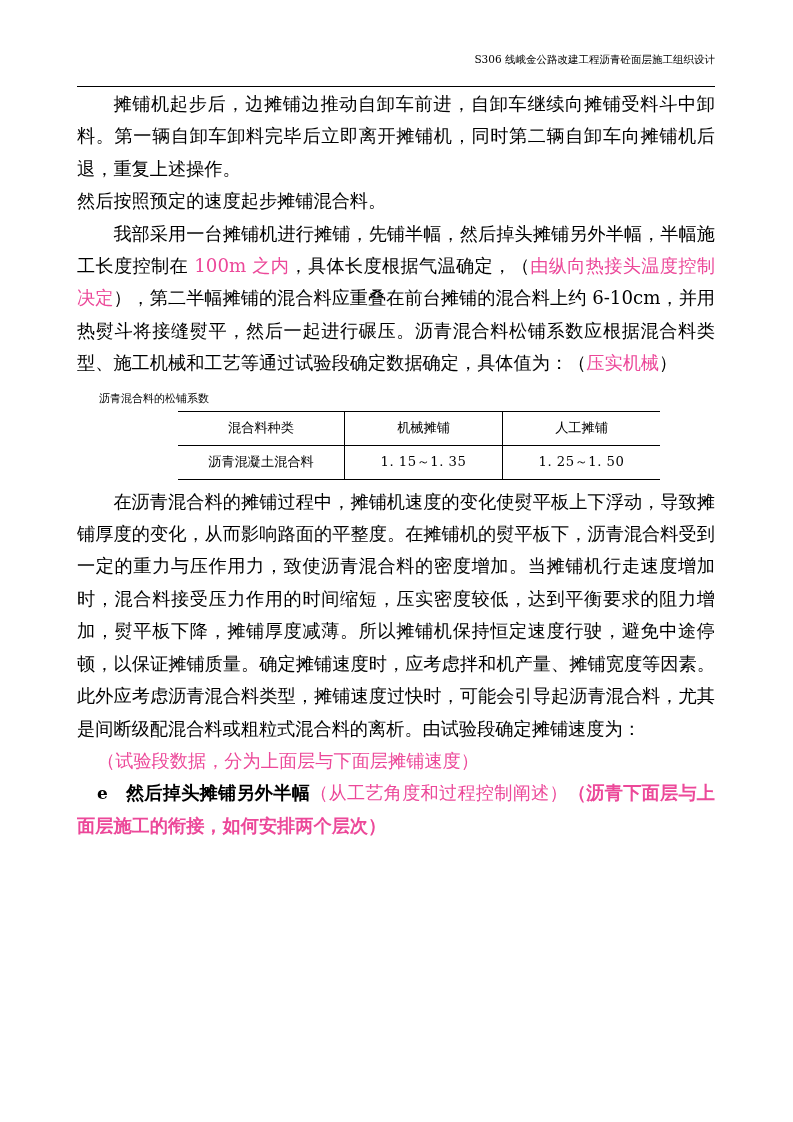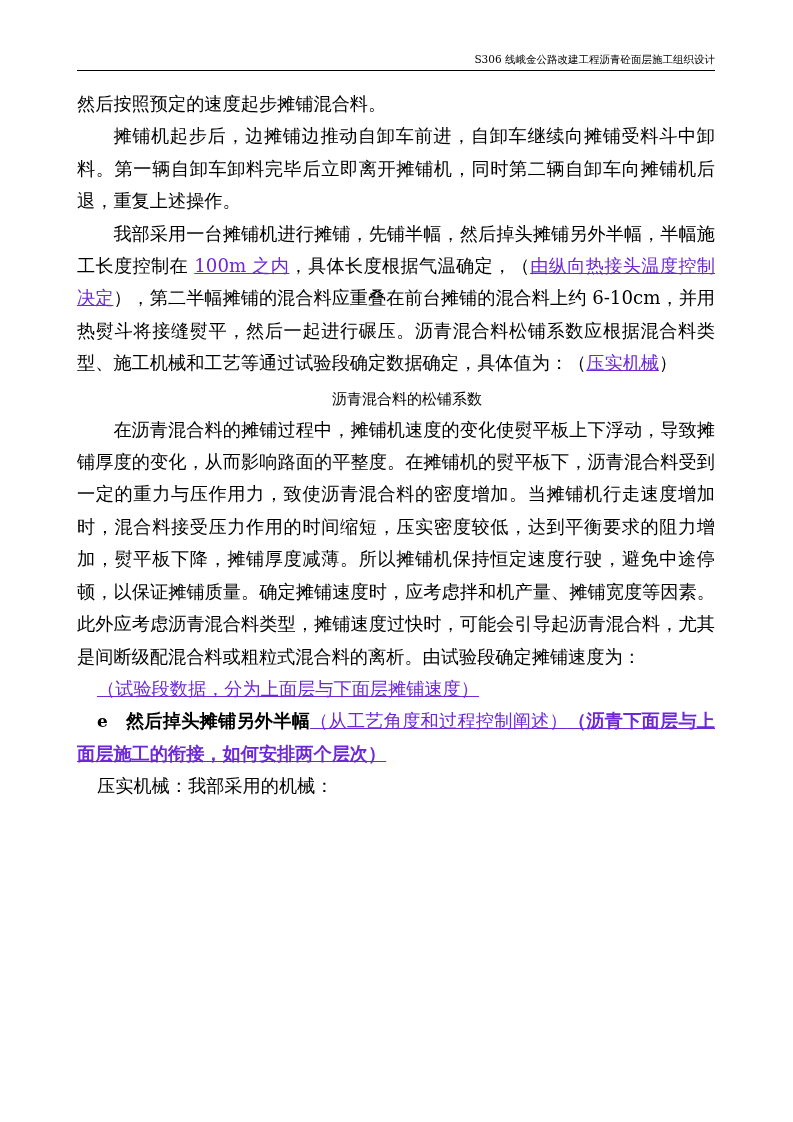--- a/index.html
+++ b/index.html
@@ -21,21 +21,21 @@
   }
   .header {
     position: absolute;
     top: 52px;
     left: 77px;
     width: 638px;
     text-align: right;
     font-size: 10.5px;
     line-height: 14px;
     color: #000;
-    padding-bottom: 4px;
+    padding-bottom: 20px;
     border-bottom: 1.2px solid #000;
     font-family: "DejaVu Serif", "Liberation Serif", serif;
   }
   .body-area {
     position: absolute;
     top: 88px;
     left: 77px;
     width: 638px;
   }
   p.para {
@@ -47,38 +47,36 @@
     letter-spacing: 0px;
     font-family: "DejaVu Serif", "Liberation Serif", serif;
   }
   p.indent {
     text-indent: 2em;
   }
   p.indent-1 {
     text-indent: 1.1em;
   }
   .red {
-    color: #6d28d9;
-    text-decoration: underline;
+    color: #ec4899;
   }
   .bold {
     font-weight: bold;
   }
   .latin {
     font-family: "DejaVu Serif", "Liberation Serif", serif;
     font-size: 17px;
   }
   
   .table-block {
     margin: 10px 0 6px 0;
     width: 638px;
   }
   .table-caption {
-    text-align: center;
-    font-size: 15px;
+    font-size: 11px;
     line-height: 18px;
     margin: 0 0 3px 0;
     padding-left: 22px;
   }
   table.coef {
     border-collapse: collapse;
     width: 468px;
     margin: 0 auto 0 101px;
     table-layout: fixed;
   }
@@ -108,36 +106,49 @@
 <body>
 
 <div class="page">
 
   <div class="header">
     <span>S306 线峨金公路改建工程沥青砼面层施工组织设计</span>
   </div>
 
   <div class="body-area">
 
+    <p class="para indent">摊铺机起步后，边摊铺边推动自卸车前进，自卸车继续向摊铺受料斗中卸料。第一辆自卸车卸料完毕后立即离开摊铺机，同时第二辆自卸车向摊铺机后退，重复上述操作。</p>
+
     <p class="para">然后按照预定的速度起步摊铺混合料。</p>
-
-    <p class="para indent">摊铺机起步后，边摊铺边推动自卸车前进，自卸车继续向摊铺受料斗中卸料。第一辆自卸车卸料完毕后立即离开摊铺机，同时第二辆自卸车向摊铺机后退，重复上述操作。</p>
 
 
     <p class="para indent"><span>我部采用一台摊铺机进行摊铺，先铺半幅，然后掉头摊铺另外半幅，半幅施工长度控制在 </span><span class="red">100m 之内</span><span>，具体长度根据气温确定，（</span><span class="red">由纵向热接头温度控制决定</span><span>），第二半幅摊铺的混合料应重叠在前台摊铺的混合料上约 6-10cm，并用热熨斗将接缝熨平，然后一起进行碾压。沥青混合料松铺系数应根据混合料类型、施工机械和工艺等通过试验段确定数据确定，具体值为：（</span><span class="red">压实机械</span><span>）</span></p>
 
 
     <div class="table-block">
       <div class="table-caption">沥青混合料的松铺系数</div>
+      <table class="coef">
+        <tbody>
+          <tr class="head-row">
+            <td class="c1">混合料种类</td>
+            <td class="c2">机械摊铺</td>
+            <td class="c3">人工摊铺</td>
+          </tr>
+          <tr class="data-row">
+            <td class="c1">沥青混凝土混合料</td>
+            <td class="c2 num">1. 15～1. 35</td>
+            <td class="c3 num">1. 25～1. 50</td>
+          </tr>
+        </tbody>
+      </table>
     </div>
 
     <p class="para indent">在沥青混合料的摊铺过程中，摊铺机速度的变化使熨平板上下浮动，导致摊铺厚度的变化，从而影响路面的平整度。在摊铺机的熨平板下，沥青混合料受到一定的重力与压作用力，致使沥青混合料的密度增加。当摊铺机行走速度增加时，混合料接受压力作用的时间缩短，压实密度较低，达到平衡要求的阻力增加，熨平板下降，摊铺厚度减薄。所以摊铺机保持恒定速度行驶，避免中途停顿，以保证摊铺质量。确定摊铺速度时，应考虑拌和机产量、摊铺宽度等因素。此外应考虑沥青混合料类型，摊铺速度过快时，可能会引导起沥青混合料，尤其是间断级配混合料或粗粒式混合料的离析。由试验段确定摊铺速度为：</p>
 
     <p class="para indent-1 red">（试验段数据，分为上面层与下面层摊铺速度）</p>
 
     <p class="para indent-1"><span class="bold latin">e</span>&nbsp;&nbsp;&nbsp;<span class="bold">然后掉头摊铺另外半幅</span><span class="red">（从工艺角度和过程控制阐述）</span><span class="red bold">（沥青下面层与上面层施工的衔接，如何安排两个层次）</span></p>
 
 
-    <p class="para indent-1">压实机械：我部采用的机械：</p>
 
   </div>
 
 </div>
 
 </body></html>

